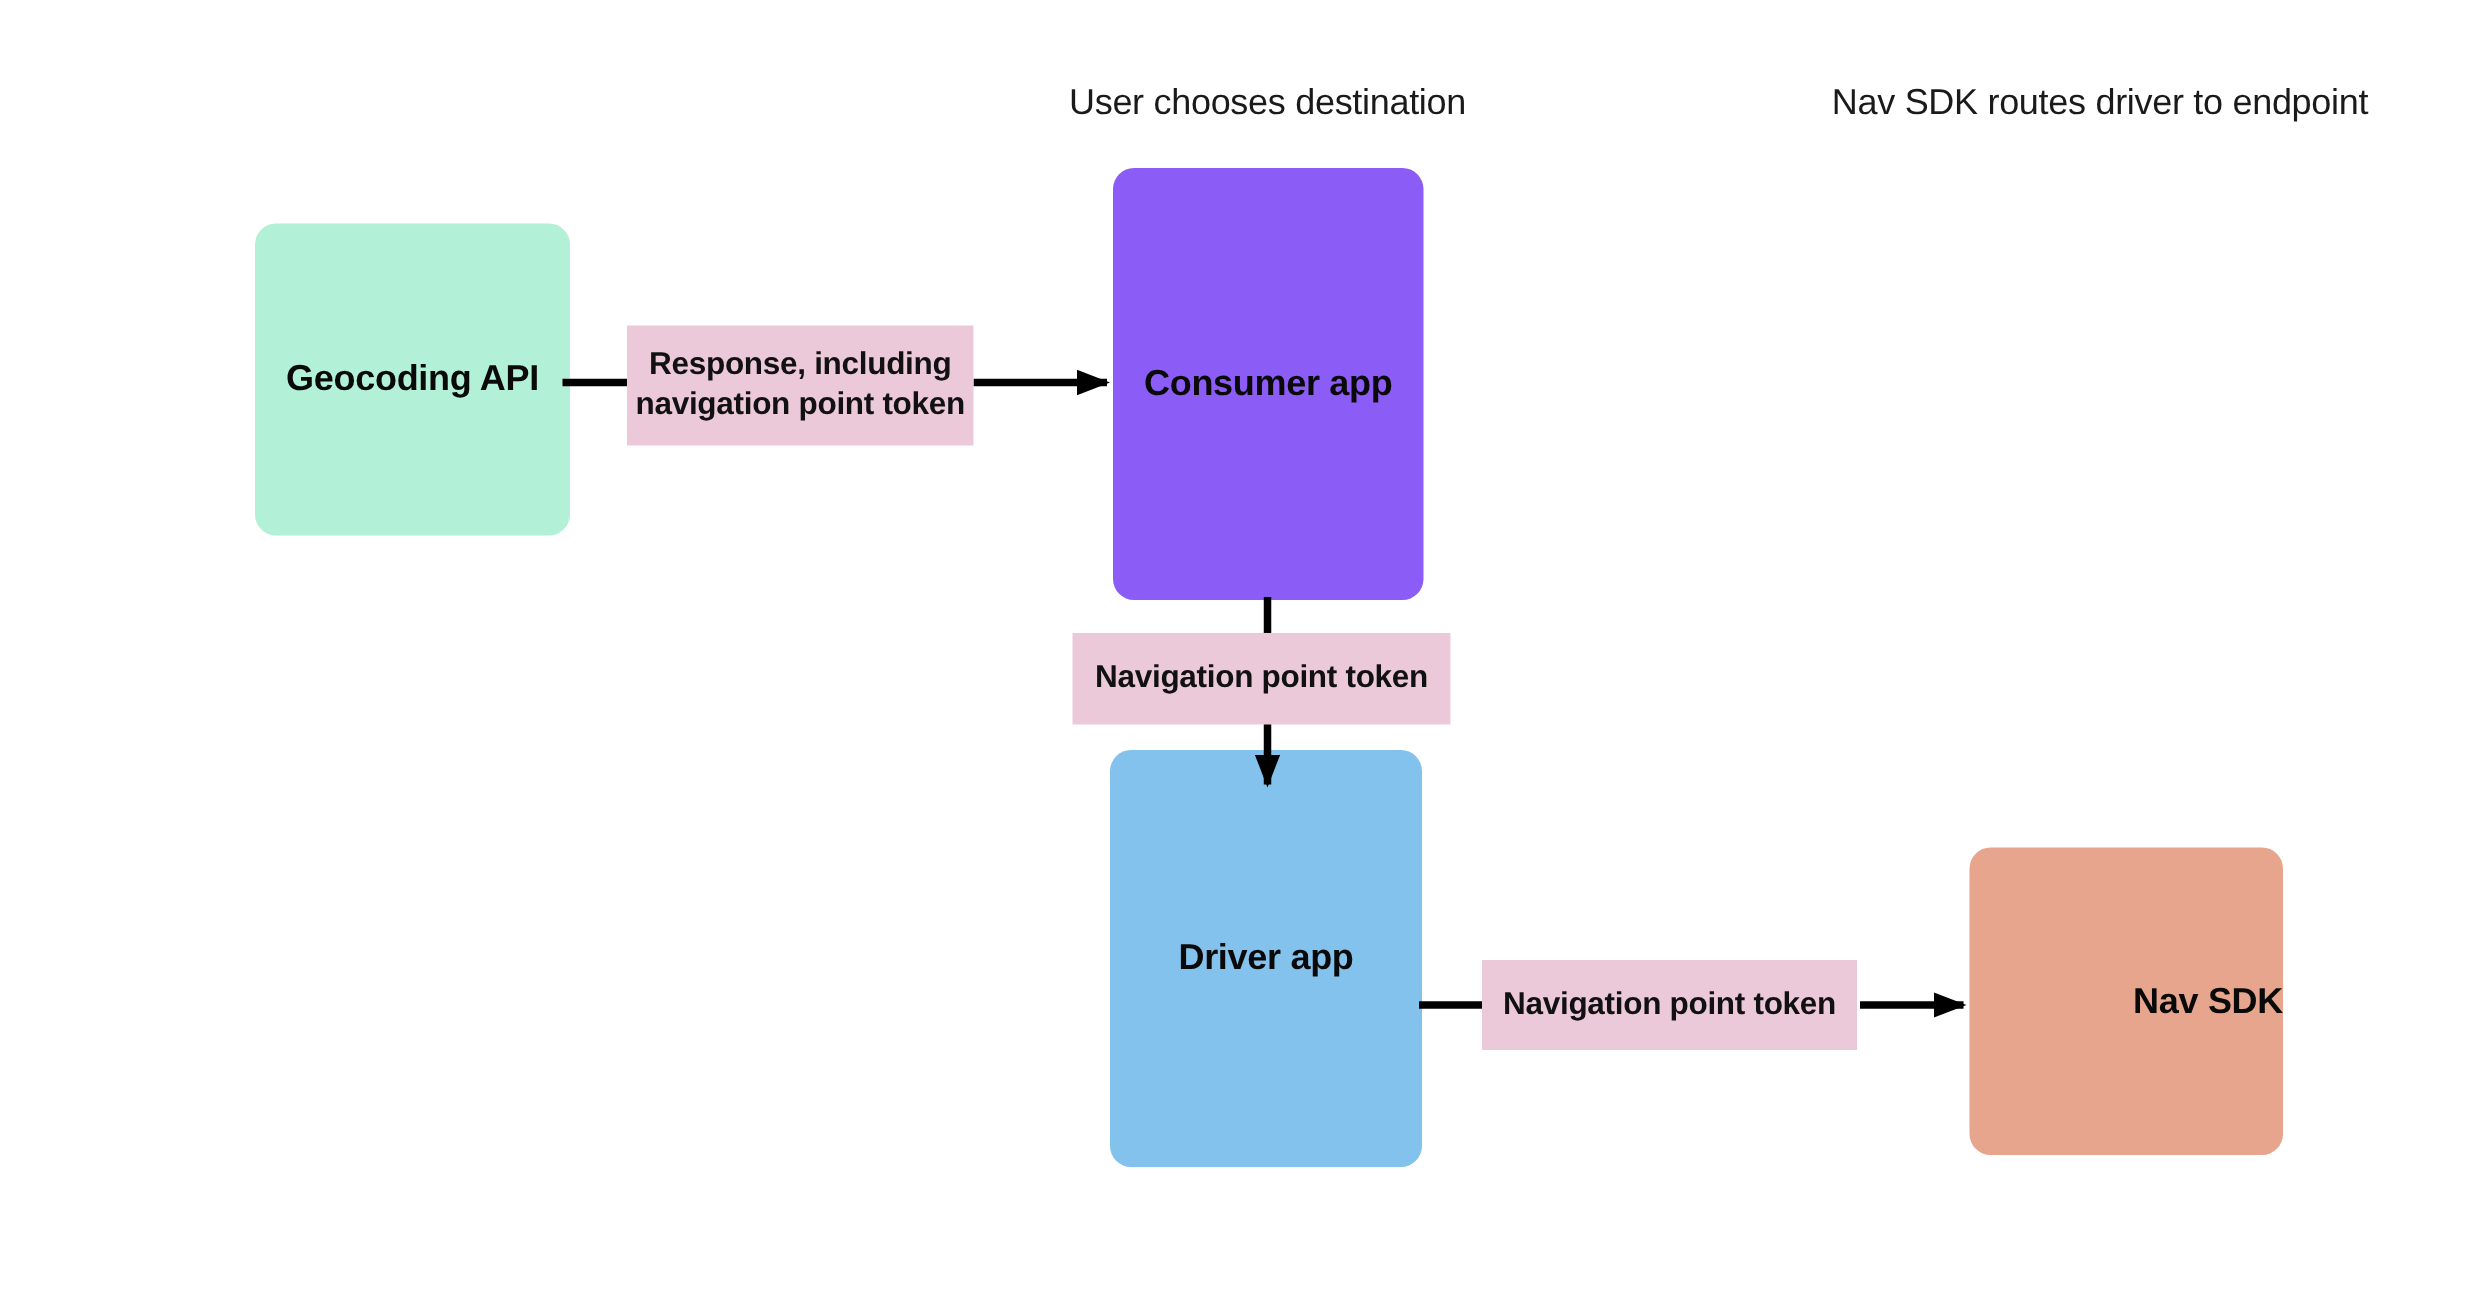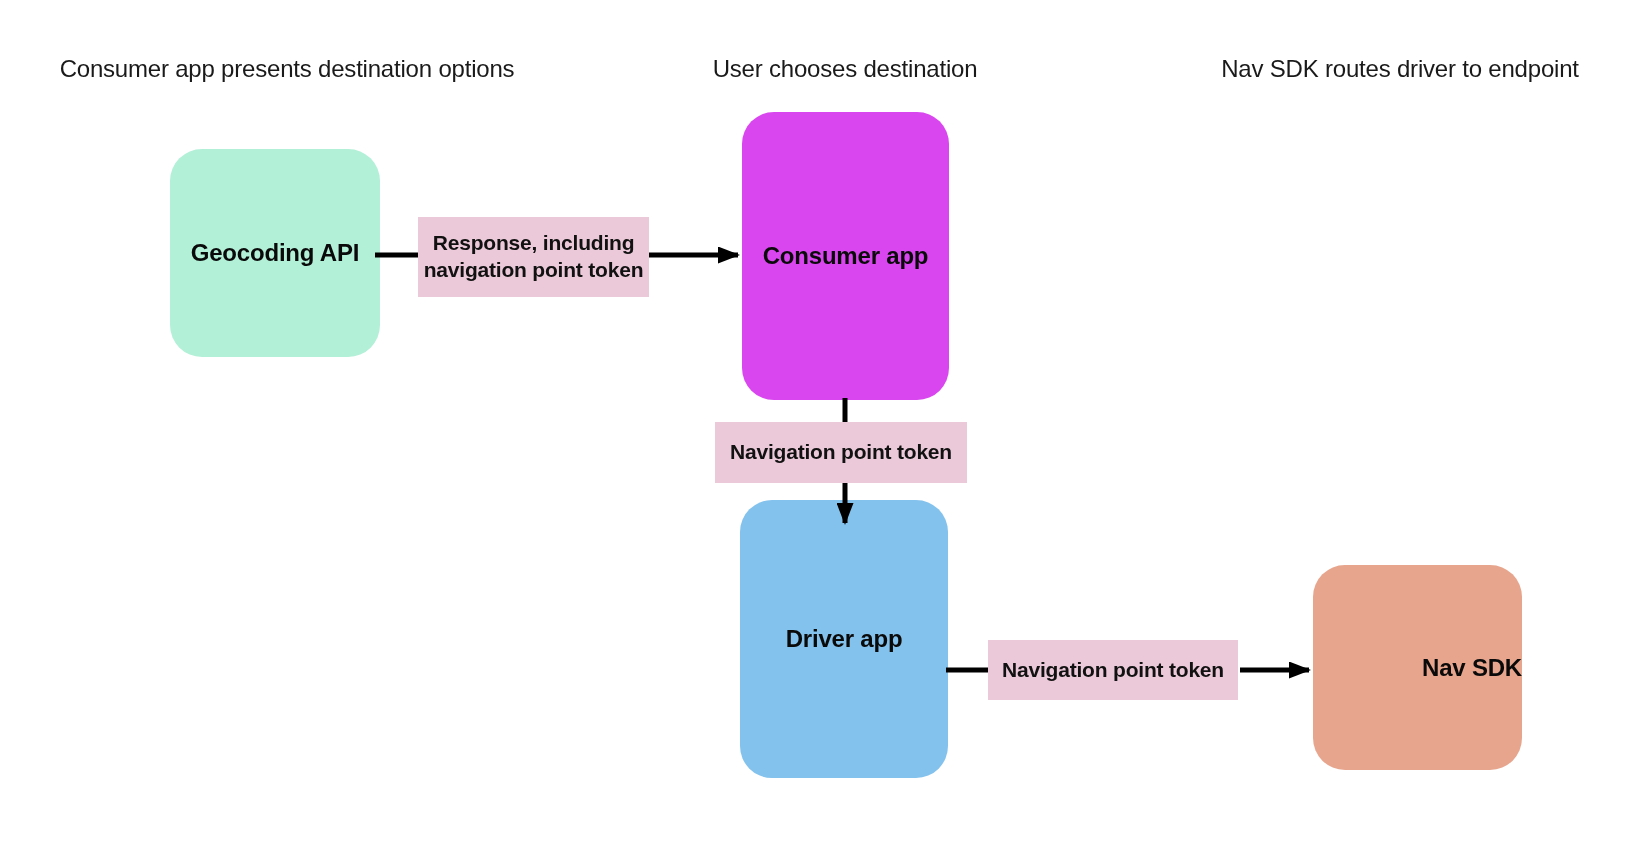--- a/index.html
+++ b/index.html
@@ -24,21 +24,21 @@
     color: #1a1a1a;
     white-space: nowrap;
     letter-spacing: -0.2px;
   }
   #col-header-1 { left: 287px; }
   #col-header-2 { left: 845px; }
   #col-header-3 { left: 1400px; }
 
   .node {
     position: absolute;
-    border-radius: 32px;
+    border-radius: 14px;
     display: flex;
     align-items: center;
     justify-content: center;
     text-align: center;
     font-size: 24px;
     font-weight: 700;
     color: #0a0a0a;
     letter-spacing: -0.2px;
   }
   #node-geocoding-api { left: 170px; top: 149px; width: 210px; height: 208px; }
@@ -94,29 +94,28 @@
     <line x1="375" y1="255" x2="421" y2="255"></line>
     <line x1="649" y1="255" x2="738" y2="255" marker-end="url(#ah)"></line>
 
     <line x1="845" y1="398" x2="845" y2="425"></line>
     <line x1="845" y1="481" x2="845" y2="523" marker-end="url(#ah)"></line>
 
     <line x1="946" y1="670" x2="990" y2="670"></line>
     <line x1="1240" y1="670" x2="1309" y2="670" marker-end="url(#ah)"></line>
   </svg>
 
-  <div class="col-header" id="col-header-1">Consumer app presents destination options</div>
   <div class="col-header" id="col-header-2">User chooses destination</div>
   <div class="col-header" id="col-header-3">Nav SDK routes driver to endpoint</div>
 
   <div class="node" id="node-geocoding-api" style="background: rgb(178, 240, 216);">
     <span>Geocoding API</span>
   </div>
 
-  <div class="node" id="node-consumer-app" style="background: #d946ef;">
+  <div class="node" id="node-consumer-app" style="background: #8b5cf6;">
     <span>Consumer app</span>
   </div>
 
   <div class="node" id="node-driver-app" style="background: rgb(132, 194, 238);">
     <span>Driver app</span>
   </div>
 
   <div class="node" id="node-nav-sdk" style="background: rgb(231, 165, 141);">
     <span>Nav SDK</span>
   </div>

